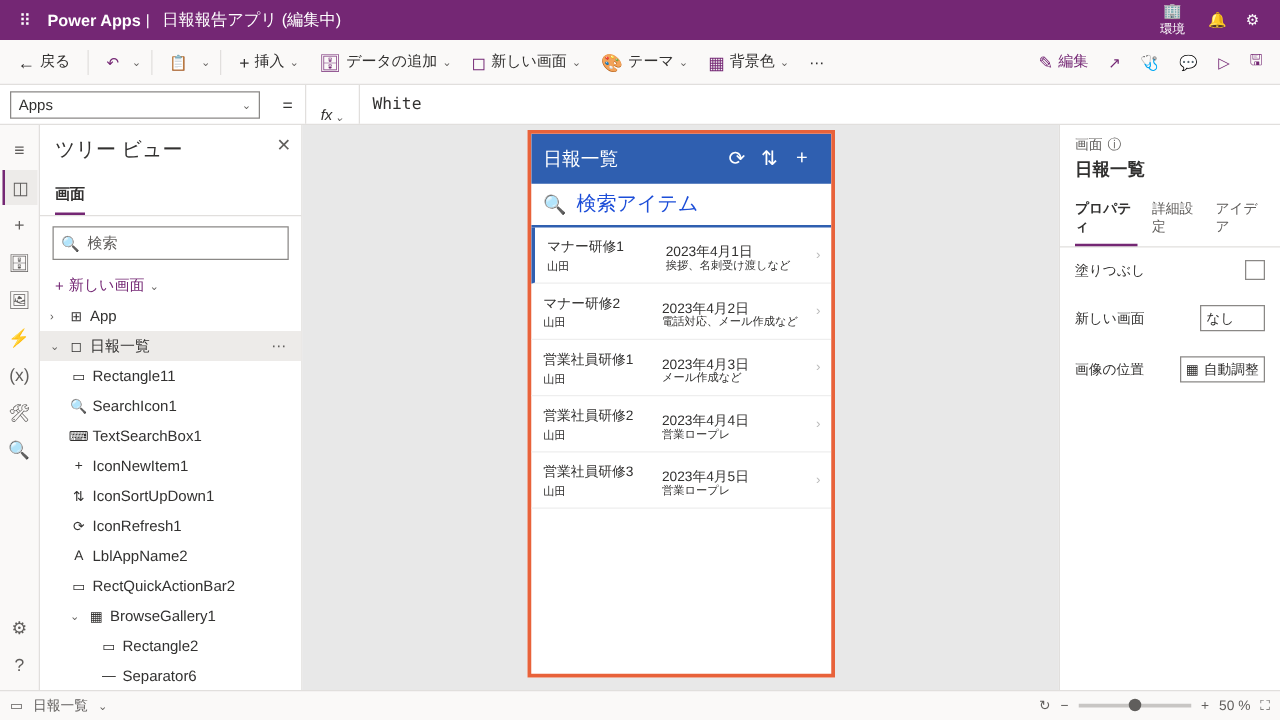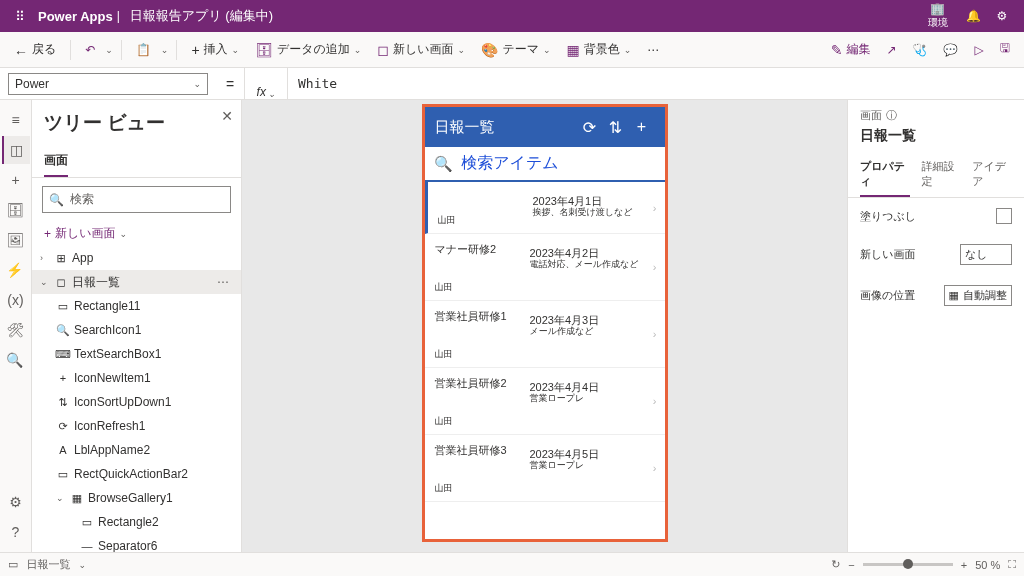--- a/index.html
+++ b/index.html
@@ -22,21 +22,21 @@
 .eq{width:28px;text-align:center;font-size:14px;color:#323130}
 .fx{width:44px;display:flex;align-items:flex-end;justify-content:center;border-left:1px solid #e1dfdd;border-right:1px solid #e1dfdd;height:100%;font-style:italic;font-size:12px}
 .formula{flex:1;padding:0 10px;font-family:Consolas,monospace;font-size:13px}
 .main{display:flex;height:calc(576px - 32px - 36px - 32px - 24px)}
 .rail{width:32px;background:#faf9f8;border-right:1px solid #e1dfdd;display:flex;flex-direction:column;align-items:center;padding-top:6px;gap:2px}
 .rail .ri{width:28px;height:28px;display:flex;align-items:center;justify-content:center;font-size:14px;color:#605e5c}
 .rail .ri.active{background:#edebe9;border-left:2px solid #742774}
 .rail .railbottom{margin-top:auto;padding-bottom:6px;display:flex;flex-direction:column;gap:2px}
 .treepane{width:210px;background:#fff;border-right:1px solid #e1dfdd;display:flex;flex-direction:column;position:relative}
 .treehdr{padding:10px 12px 4px}
-.treehdr h3{font-size:19px;font-weight:700}
+.treehdr h3{font-size:16px;font-weight:400}
 .treeclose{position:absolute;right:8px;top:8px;font-size:14px;color:#605e5c}
 .tabs{display:flex;gap:14px;padding:0 12px;margin-top:6px;border-bottom:1px solid #e1dfdd}
 .tabs .tab{padding:6px 0;font-size:12px;color:#605e5c}
 .tabs .tab.active{color:#323130;border-bottom:2px solid #742774;font-weight:600}
 .searchwrap{padding:8px 10px}
 .searchbox{border:1px solid #8a8886;padding:4px 6px;display:flex;align-items:center;gap:6px;font-size:12px;color:#605e5c}
 .newscreen{padding:4px 12px;color:#742774;font-size:12px;display:flex;align-items:center;gap:4px}
 .tree{flex:1;overflow:auto;font-size:12px}
 .trow{display:flex;align-items:center;padding:3px 8px;gap:4px;min-height:24px}
 .trow.sel{background:#edebe9}
@@ -50,21 +50,21 @@
 .phonehdr .title{font-size:15px;flex:1}
 .phonehdr .pico{width:26px;text-align:center;font-size:16px}
 .psearch{border-bottom:2px solid #2f5fb0;display:flex;align-items:center;padding:6px 10px;gap:8px}
 .psearch .mg{color:#888;font-size:15px}
 .psearch .ph{color:#1d4ed8;font-size:16px}
 .pitem{border-bottom:1px solid #eee;padding:8px 10px 6px;position:relative;font-size:10px}
 .pitem.sel{border-left:3px solid #2f5fb0}
 .pitem .r1{display:flex}
 .pitem .ttl{font-weight:400;font-size:11px}
 .pitem .date{position:absolute;left:105px;top:12px;font-size:11px}
-.pitem .r2{display:flex;margin-top:24px}
+.pitem .r2{display:flex;margin-top:2px}
 .pitem .author{font-size:9px}
 .pitem .desc{position:absolute;left:105px;top:24px;font-size:9px}
 .pitem .arrow{position:absolute;right:8px;top:50%;transform:translateY(-50%);color:#bbb;font-size:11px}
 .proppane{width:177px;background:#fff;border-left:1px solid #e1dfdd;display:flex;flex-direction:column}
 .pphdr{padding:8px 12px 4px;font-size:11px;color:#605e5c;display:flex;align-items:center;gap:4px}
 .ppname{padding:0 12px 8px;font-size:14px;font-weight:600}
 .pptabs{display:flex;border-bottom:1px solid #e1dfdd;padding:0 12px;gap:12px;font-size:11px}
 .pptabs .t{padding:6px 0;color:#605e5c}
 .pptabs .t.active{color:#323130;border-bottom:2px solid #742774;font-weight:600}
 .pprow{display:flex;justify-content:space-between;padding:10px 12px;font-size:11px;align-items:center}
@@ -136,21 +136,21 @@
     </div>
   <div class="cbtn purple">↗</div>
   <div class="cbtn purple">🩺</div>
   <div class="cbtn purple">💬</div>
   <div class="cbtn purple">▷</div>
   <div class="cbtn purple">🖫</div>
 </div>
 
 <div class="formulabar">
   <div class="propsel">
-      <span>Power</span>
+      <span>Apps</span>
       <span class="chev">⌄</span>
     </div>
   <div class="eq">=</div>
   <div class="fx">fx <span class="chev" style="margin-left:2px">⌄</span></div>
   <div class="formula">White</div>
 </div>
 
 <div class="main">
   <div class="rail">
     <div class="ri">≡</div>
@@ -249,20 +249,23 @@
         <div class="pico">⟳</div>
         <div class="pico">⇅</div>
         <div class="pico">+</div>
       </div>
       <div class="psearch">
           <span class="mg">🔍</span>
           <span class="ph">検索アイテム</span>
         </div>
       <div id="plist">
           <div class="pitem sel">
+            <div class="r1">
+              <span class="ttl">マナー研修1</span>
+            </div>
             <span class="date">2023年4月1日</span>
             <div class="r2">
               <span class="author">山田</span>
             </div>
             <span class="desc">挨拶、名刺受け渡しなど</span>
             <span class="arrow">›</span>
           </div>
           <div class="pitem">
             <div class="r1">
               <span class="ttl">マナー研修2</span>

